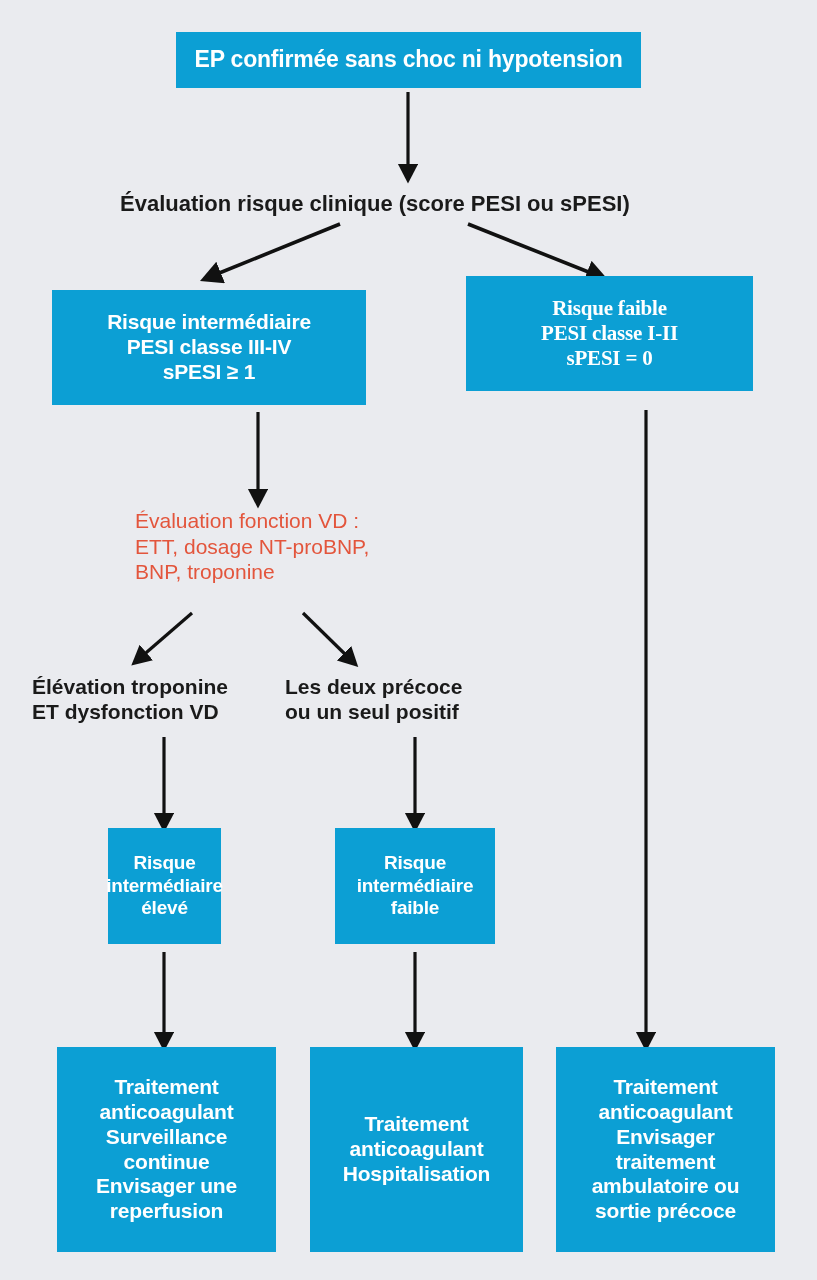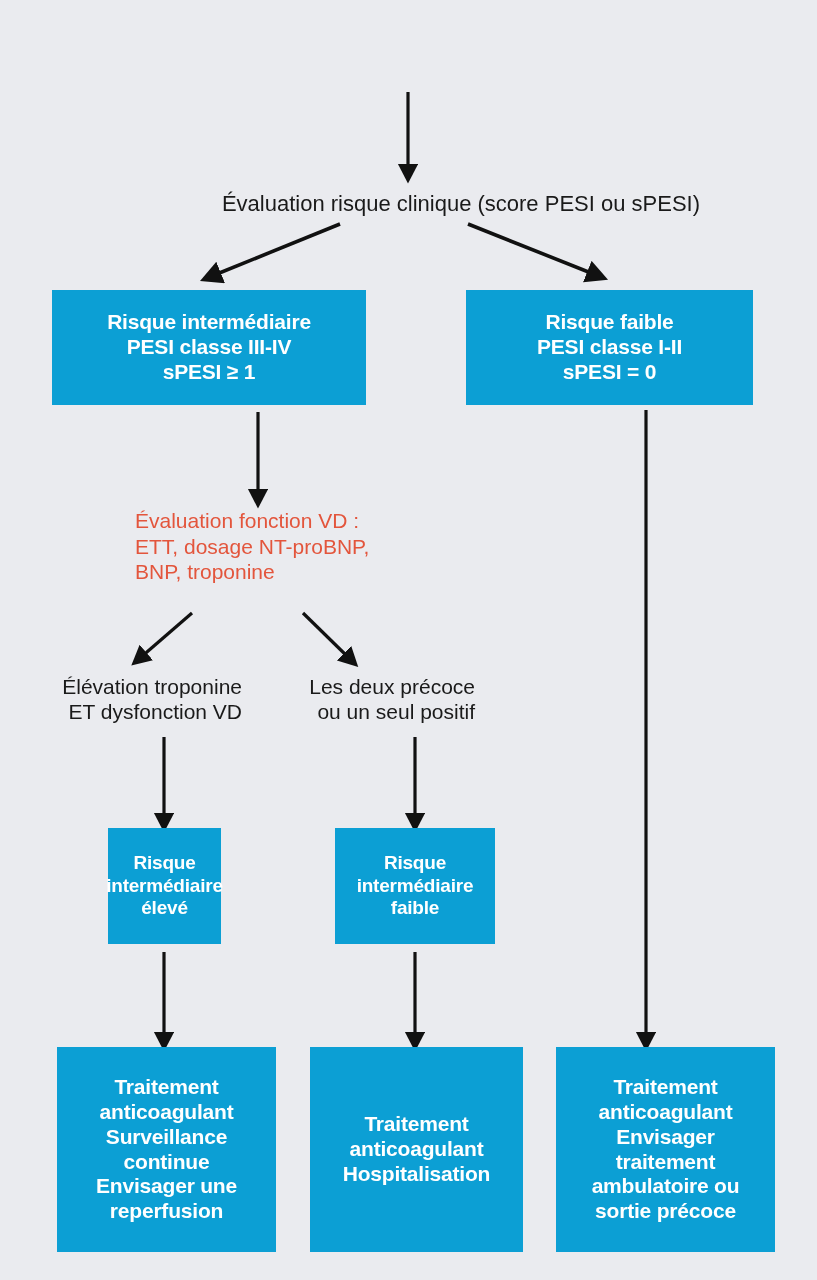--- a/index.html
+++ b/index.html
@@ -32,55 +32,55 @@
     align-items: center;
     justify-content: center;
     line-height: 1.18;
     letter-spacing: -0.2px;
     box-sizing: border-box;
     white-space: pre-line;
   }
   .plain {
     position: absolute;
     color: #1a1a1a;
-    text-align: right;
+    text-align: left;
     line-height: 1.2;
     white-space: pre-line;
-    font-weight: normal;
+    font-weight: bold;
   }
   .accent {
     position: absolute;
     color: #e3553c;
     text-align: left;
     line-height: 1.22;
     white-space: pre-line;
     font-weight: normal;
   }
   svg.arrows {
     position: absolute;
     left: 0; top: 0;
     width: 817px;
     height: 1280px;
     pointer-events: none;
   }
 
   
   #box-top          { left: 176px; top: 32px;  width: 465px; height: 56px;  font-size: 23px; }
   #box-interm       { left: 52px;  top: 290px; width: 314px; height: 115px; font-size: 21px; }
-  #box-faible       { left: 466px; top: 290px; width: 287px; height: 115px; font-size: 21px; }
+  #box-faible       { left: 466px; top: 276px; width: 287px; height: 115px; font-size: 21px; font-family: Liberation Serif, serif; }
   #box-interm-high  { left: 108px; top: 828px; width: 113px; height: 116px; font-size: 19px; }
   #box-interm-low   { left: 335px; top: 828px; width: 160px; height: 116px; font-size: 19px; }
   #box-treat-left   { left: 57px;  top: 1047px; width: 219px; height: 205px; font-size: 21px; }
   #box-treat-mid    { left: 310px; top: 1047px; width: 213px; height: 205px; font-size: 21px; }
   #box-treat-right  { left: 556px; top: 1047px; width: 219px; height: 205px; font-size: 21px; }
 
   
   #txt-eval-clinique { left: 120px; top: 191px; width: 580px; font-size: 22px; }
   #txt-eval-vd       { left: 135px; top: 508px; width: 250px; font-size: 21px; }
-  #txt-tropo         { left: 22px;  top: 674px; width: 220px; font-size: 21px; }
+  #txt-tropo         { left: 32px;  top: 674px; width: 220px; font-size: 21px; }
   #txt-negatifs      { left: 285px; top: 674px; width: 190px; font-size: 21px; }
 </style>
 </head>
 <body>
 
 <div id="canvas">
 
   <svg class="arrows" viewBox="0 0 817 1280" xmlns="http://www.w3.org/2000/svg">
     <defs>
       <marker id="ah" markerWidth="9" markerHeight="9" refX="2.6" refY="3.2" orient="auto" markerUnits="strokeWidth">
@@ -104,20 +104,21 @@
 
     <line x1="415" y1="737" x2="415" y2="821" stroke="#111111" stroke-width="3.2" marker-end="url(#ah)"></line>
 
     <line x1="164" y1="952" x2="164" y2="1040" stroke="#111111" stroke-width="3.2" marker-end="url(#ah)"></line>
 
     <line x1="415" y1="952" x2="415" y2="1040" stroke="#111111" stroke-width="3.2" marker-end="url(#ah)"></line>
 
     <line x1="646" y1="410" x2="646" y2="1040" stroke="#111111" stroke-width="3.2" marker-end="url(#ah)"></line>
   </svg>
 
+  <div class="box" id="box-top">EP confirmée sans choc ni hypotension</div>
 
   <div class="plain" id="txt-eval-clinique">Évaluation risque clinique (score PESI ou sPESI)</div>
 
   <div class="box" id="box-interm">Risque intermédiaire
 PESI classe III-IV
 sPESI ≥ 1</div>
 
   <div class="box" id="box-faible">Risque faible
 PESI classe I-II
 sPESI = 0</div>

